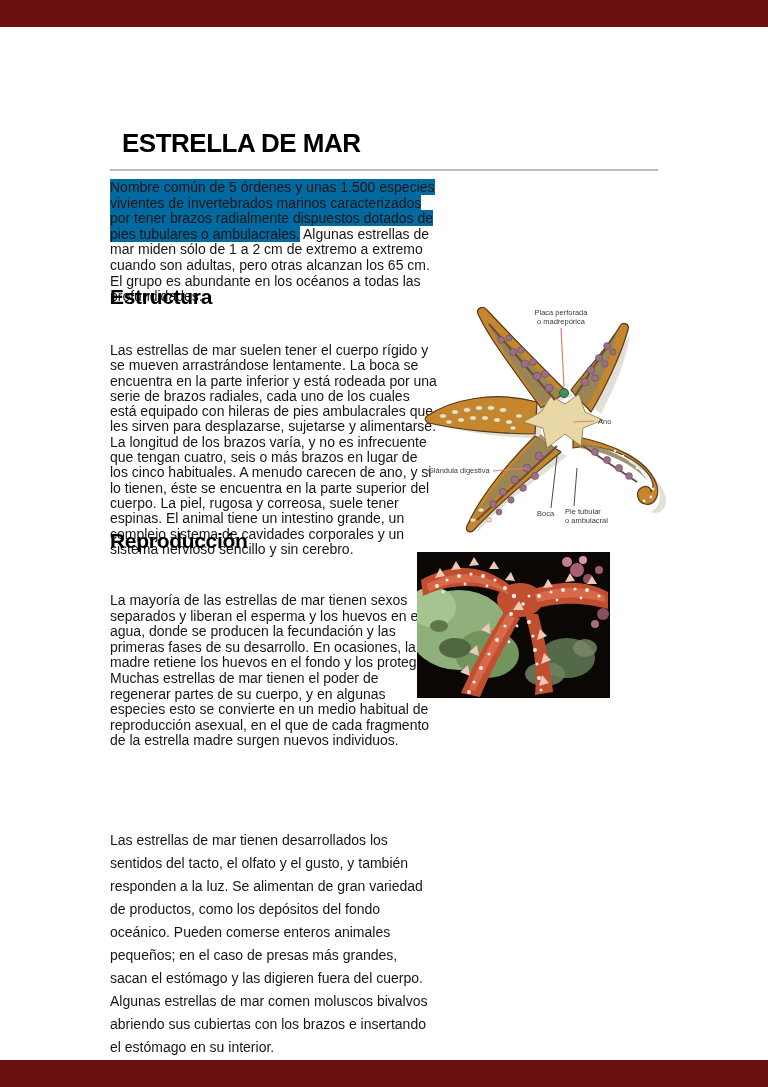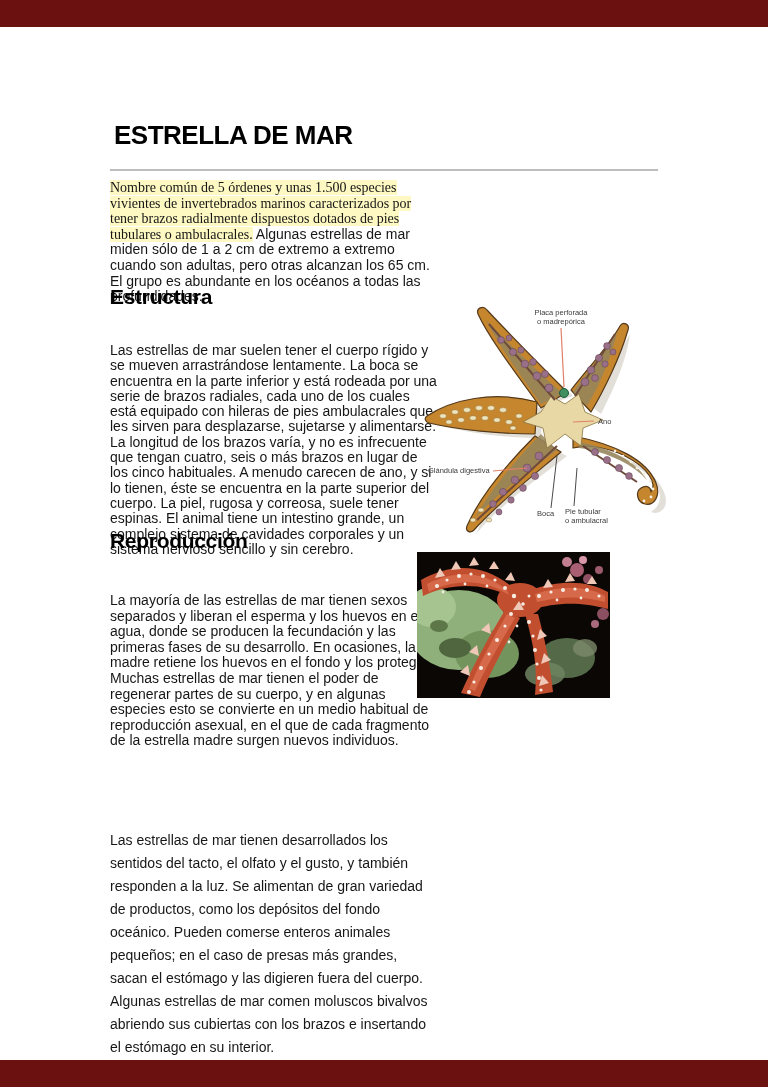--- a/index.html
+++ b/index.html
@@ -1,26 +1,26 @@
 <!DOCTYPE html>
 <html><head>
 <meta charset="utf-8">
 <style>
   html,body{margin:0;padding:0;}
   body{font-family:"Liberation Sans","DejaVu Sans",sans-serif;background:#ffffff;}
   #page{position:relative;width:768px;height:1087px;background:#ffffff;overflow:hidden;}
   .edge-bar{position:absolute;left:0;width:768px;height:27px;background:#6b1110;}
   .edge-bar.top{top:0;}
   .edge-bar.bottom{top:1060px;}
-  #doc-title{position:absolute;left:110px;top:116px;margin:4px;font-size:26px;font-weight:bold;
+  #doc-title{position:absolute;left:110px;top:116px;margin:12px;font-size:26px;font-weight:bold;
              letter-spacing:-0.5px;color:#000;}
   #title-divider{position:absolute;left:110px;top:169px;width:548px;height:2px;background:#bdbdbd;border:0;margin:0;}
   .para{position:absolute;left:110px;width:328px;margin:0;font-size:14px;line-height:15.7px;color:#161616;}
   #intro-para{top:180px;line-height:15.6px;}
-  mark{background:#fef9c3;color:#161616;padding:0;font-family:Liberation Serif, serif;}
+  mark{background:#0369a1;color:#161616;padding:0;}
   .sec-head{position:absolute;left:110px;margin:0;font-size:21px;font-weight:bold;color:#000;letter-spacing:-0.3px;}
   #head-estructura{top:285px;}
   #para-estructura{top:343px;line-height:15.3px;}
   #head-reproduccion{top:529px;}
   #para-reproduccion{top:593px;line-height:15.6px;}
   #head-comportamiento{top:774px;}
   #para-comportamiento{top:829px;line-height:23px;}
   #diagram{position:absolute;left:423px;top:300px;}
   #photo{position:absolute;left:417px;top:552px;}
   .dlabel{font-size:7.5px;fill:#3a3a3a;font-family:"Liberation Sans",sans-serif;}

